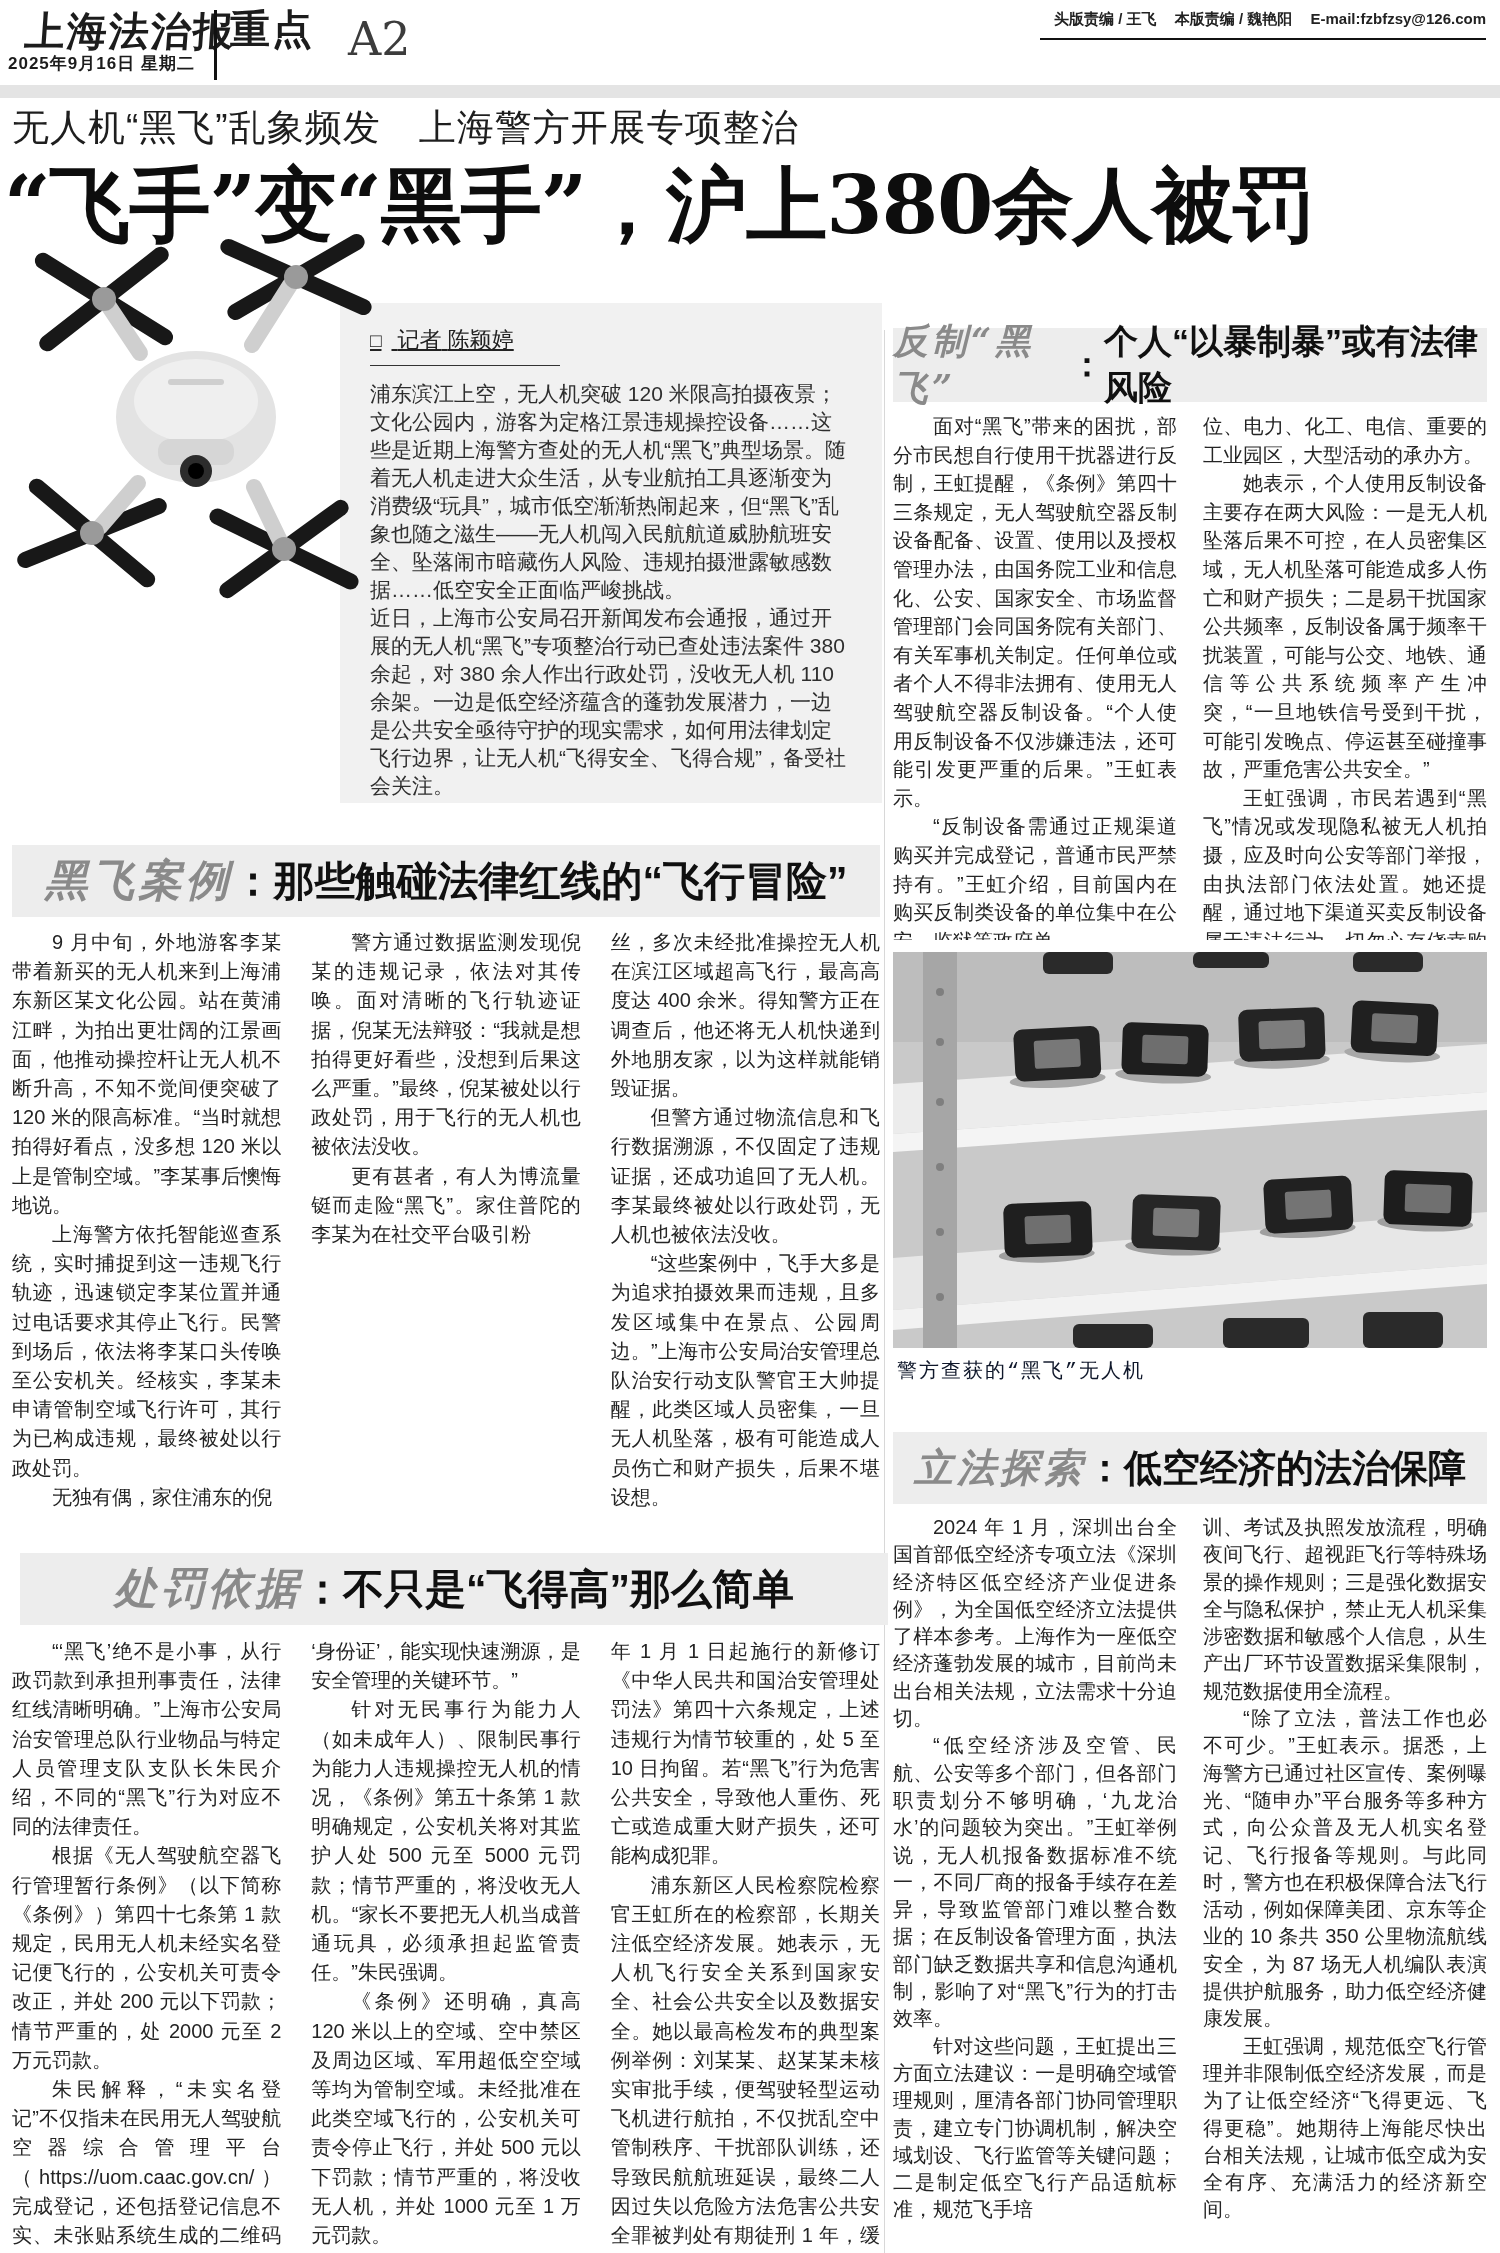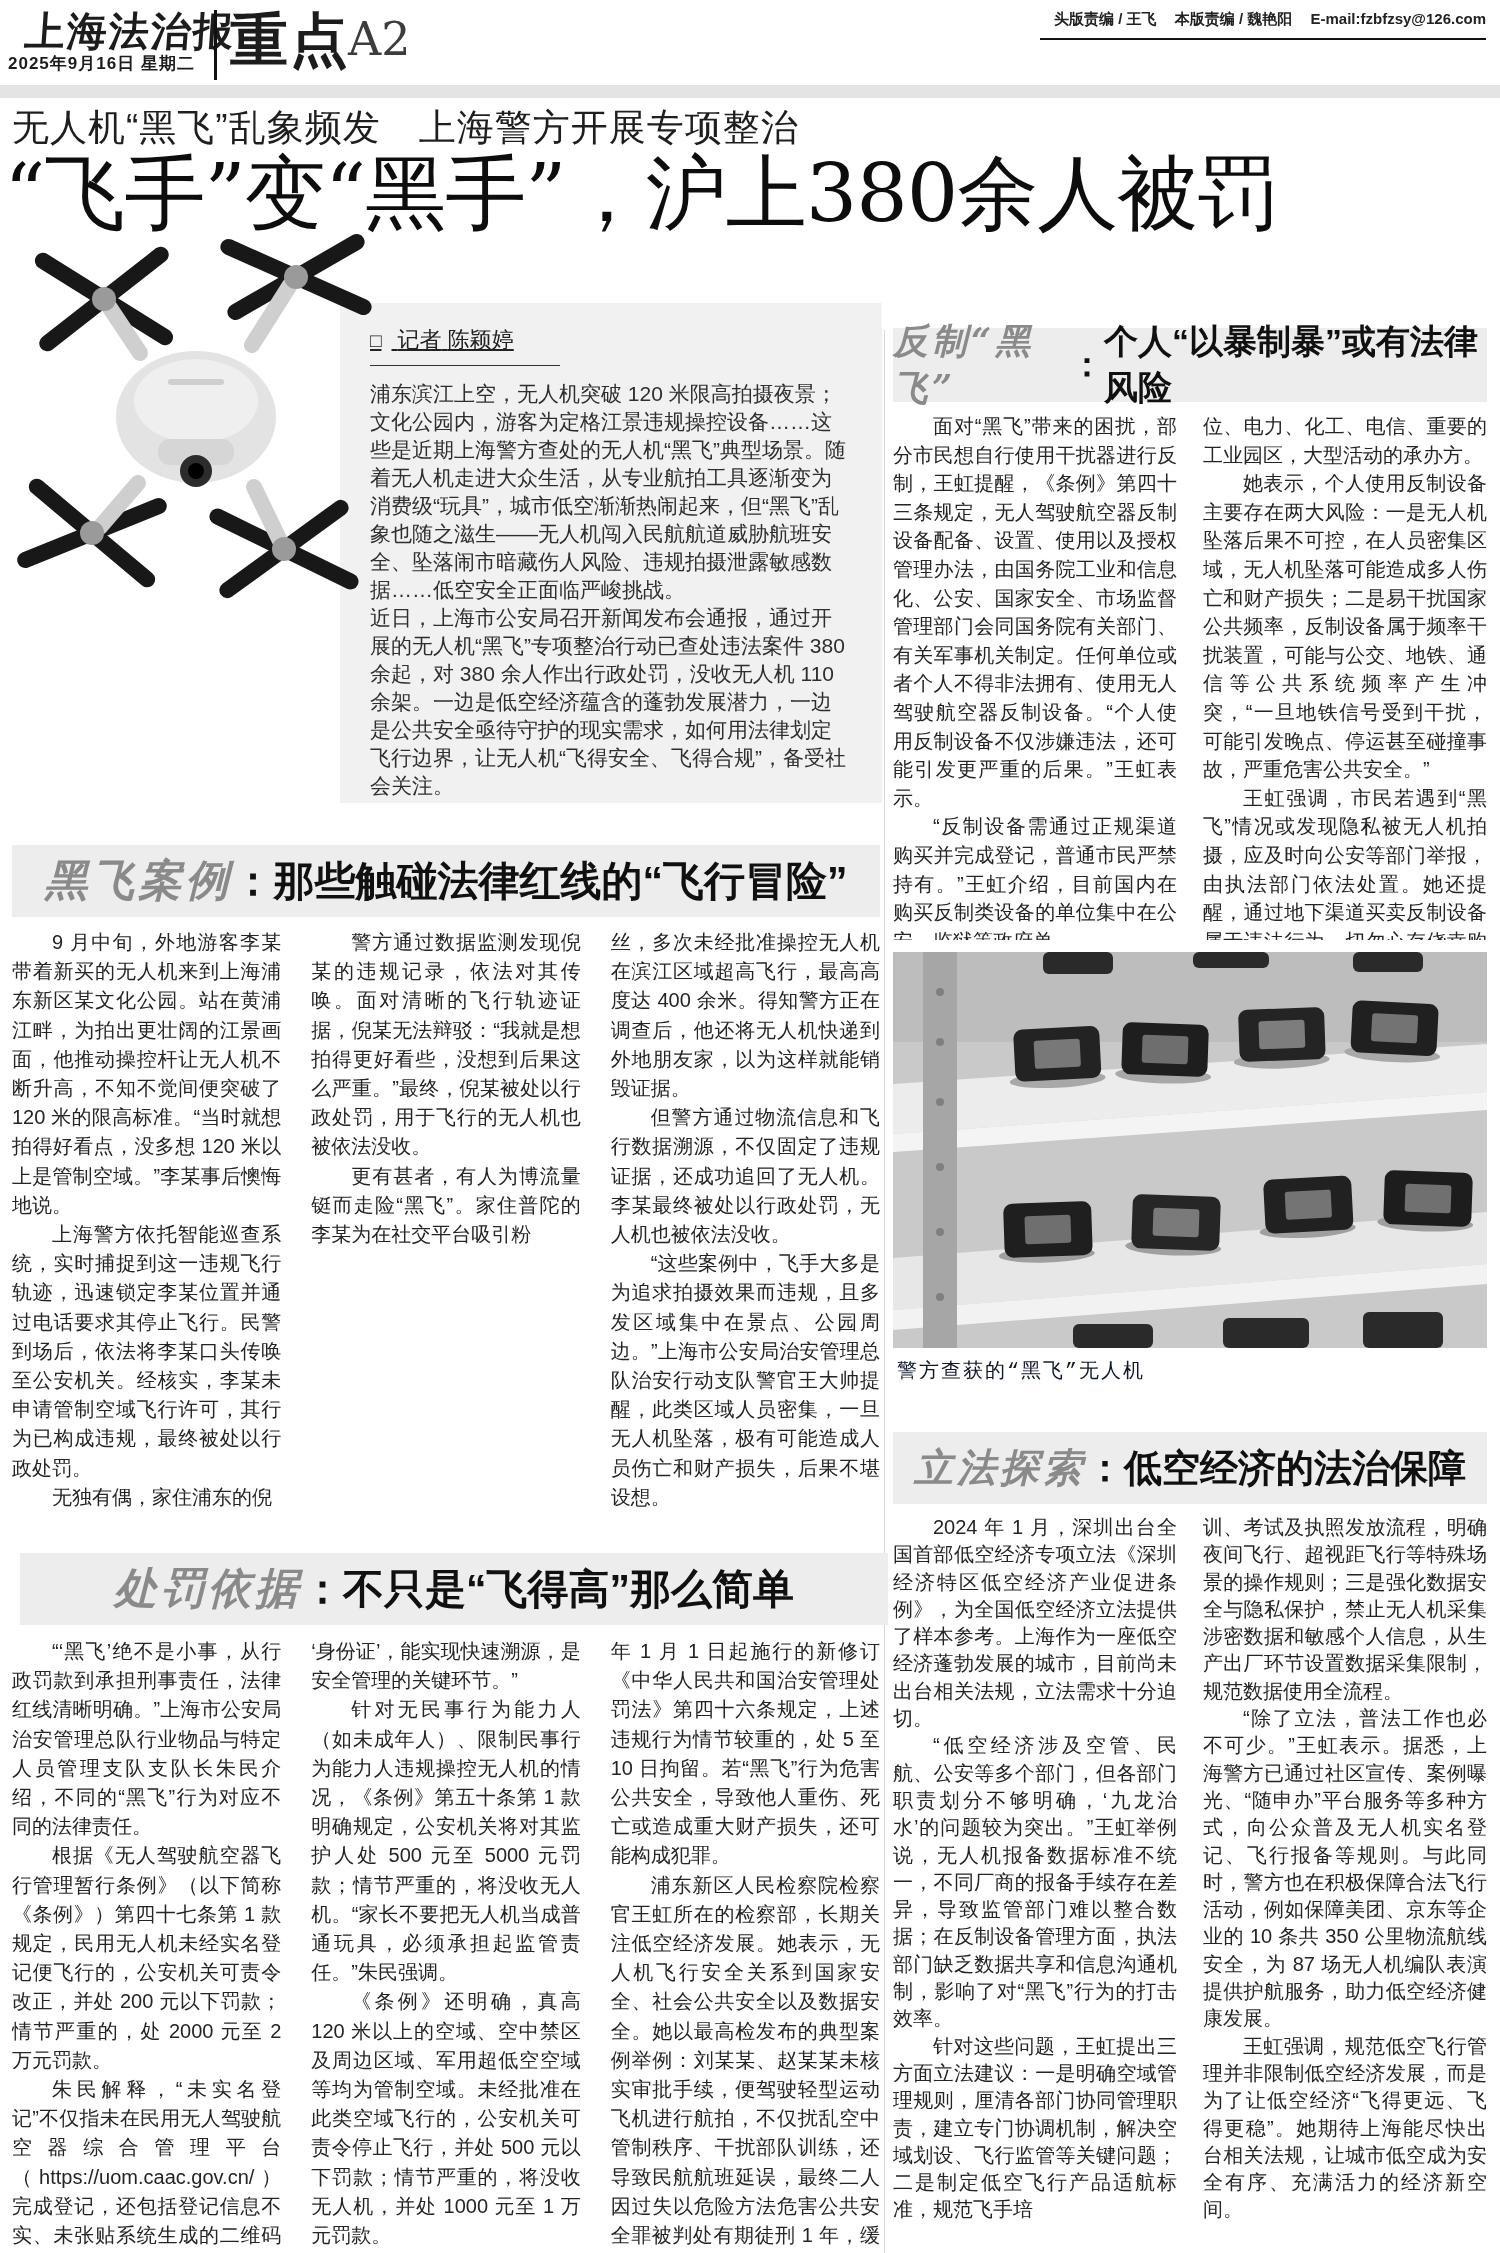--- a/index.html
+++ b/index.html
@@ -8,31 +8,31 @@
     position:relative; width:1500px; height:2253px; background:#fff;
     font-family:"Liberation Sans","DejaVu Sans",sans-serif; color:#1c1c1c; overflow:hidden;
   }
   .abs { position:absolute; }
 
   
   .logo { left:25px; top:4px; font-size:40px; font-weight:bold;
           font-family:"DejaVu Serif","Liberation Serif",serif; transform:skewX(-4deg); letter-spacing:2px; }
   .date { left:8px; top:52px; font-size:17px; font-weight:bold; letter-spacing:1px; }
   .head-divider { left:214px; top:10px; width:3px; height:70px; background:#111; }
-  .section-name { left:230px; top:2px; font-size:58px; font-weight:900; letter-spacing:2px; }
+  .section-name { left:230px; top:2px; font-size:40px; font-weight:900; letter-spacing:2px; }
   .page-no { left:348px; top:12px; font-size:46px; color:#3c3c3c;
              font-family:"DejaVu Serif","Liberation Serif",serif; }
   .credits { right:14px; top:10px; font-size:15px; font-weight:600;
              border-bottom:2px solid #111; padding-bottom:9px; color:#222; }
   .credits span { margin-left:14px; }
   .gray-strip { left:0; top:85px; width:1500px; height:13px; background:#e4e4e4; }
 
   
   .kicker { left:12px; top:103px; font-size:37px; color:#1e1e1e; letter-spacing:1px; white-space:nowrap; }
-  .main-title { left:4px; top:140px; width:1492px; font-size:81px; font-weight:400; letter-spacing:-1px;
+  .main-title { left:4px; top:152px; width:1492px; font-size:81px; font-weight:700; letter-spacing:-1px;
                 font-family:"DejaVu Serif","Liberation Serif",serif; white-space:nowrap; color:#0d0d0d; }
 
   
   .lead-box { left:340px; top:303px; width:542px; height:500px; background:#f1f1f1; padding:22px 30px; z-index:1; }
   .byline { font-size:22px; color:#222; border-bottom:1.5px solid #333;
             display:inline-block; padding:0 46px 10px 0; margin-bottom:14px;text-decoration:underline; }
   .byline .marker { font-size:19px; margin-right:10px; }
   .lead-box p { font-size:21px; line-height:28px; color:#2e2e2e; }
 
   .drone-photo { left:8px; top:203px; width:384px; height:424px; z-index:2; }

